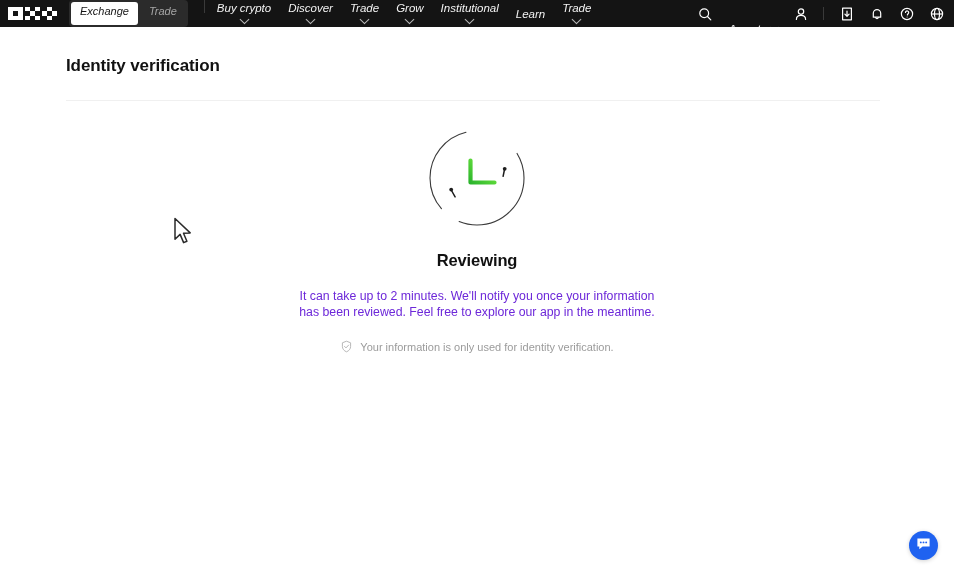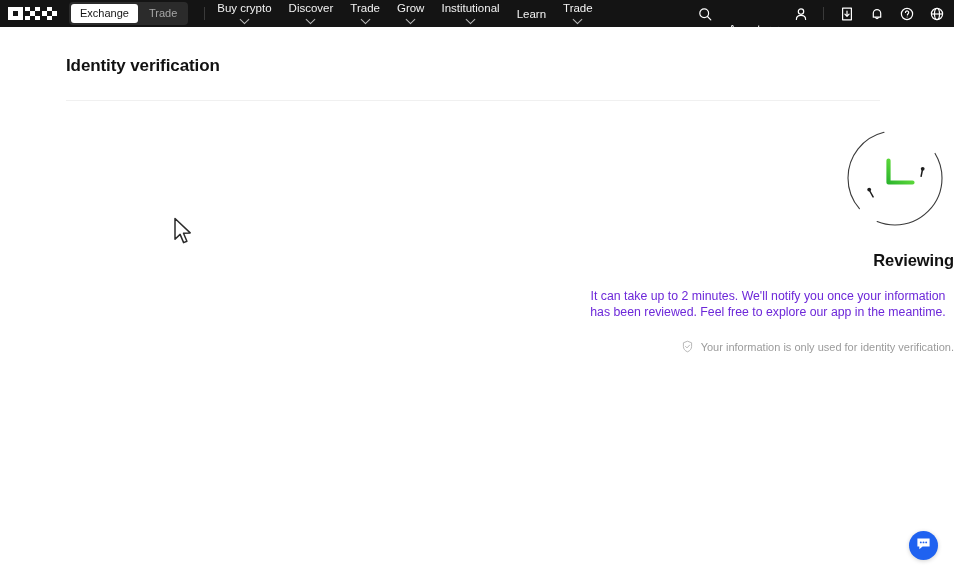--- a/index.html
+++ b/index.html
@@ -11,24 +11,24 @@
     font-family: "Liberation Sans", sans-serif;
     -webkit-font-smoothing: antialiased;
   }
 
   
   .topbar {
     position: relative;
     height: 27px;
     background: #141414;
     display: flex;
-    align-items: center;
     padding: 0 10px 0 8px;
     color: #ffffff;
     user-select: none;
+    font-style: italic;
   }
 
   
   .logo {
     display: flex;
     align-items: center;
     gap: 2px;
     margin-right: 12px;
     flex: 0 0 auto;
   }
@@ -127,21 +127,21 @@
     height: 1px;
     background: #f0f0f0;
     margin: 24px 74px 0 66px;
   }
 
   
   .status-wrap {
     margin-top: 18px;
     display: flex;
     flex-direction: column;
-    align-items: flex-end;
+    align-items: center;
   }
   .spinner {
     width: 118px;
     height: 118px;
     position: relative;
   }
   .spinner svg { display: block; }
 
   .status-title {
     margin-top: 14px;

